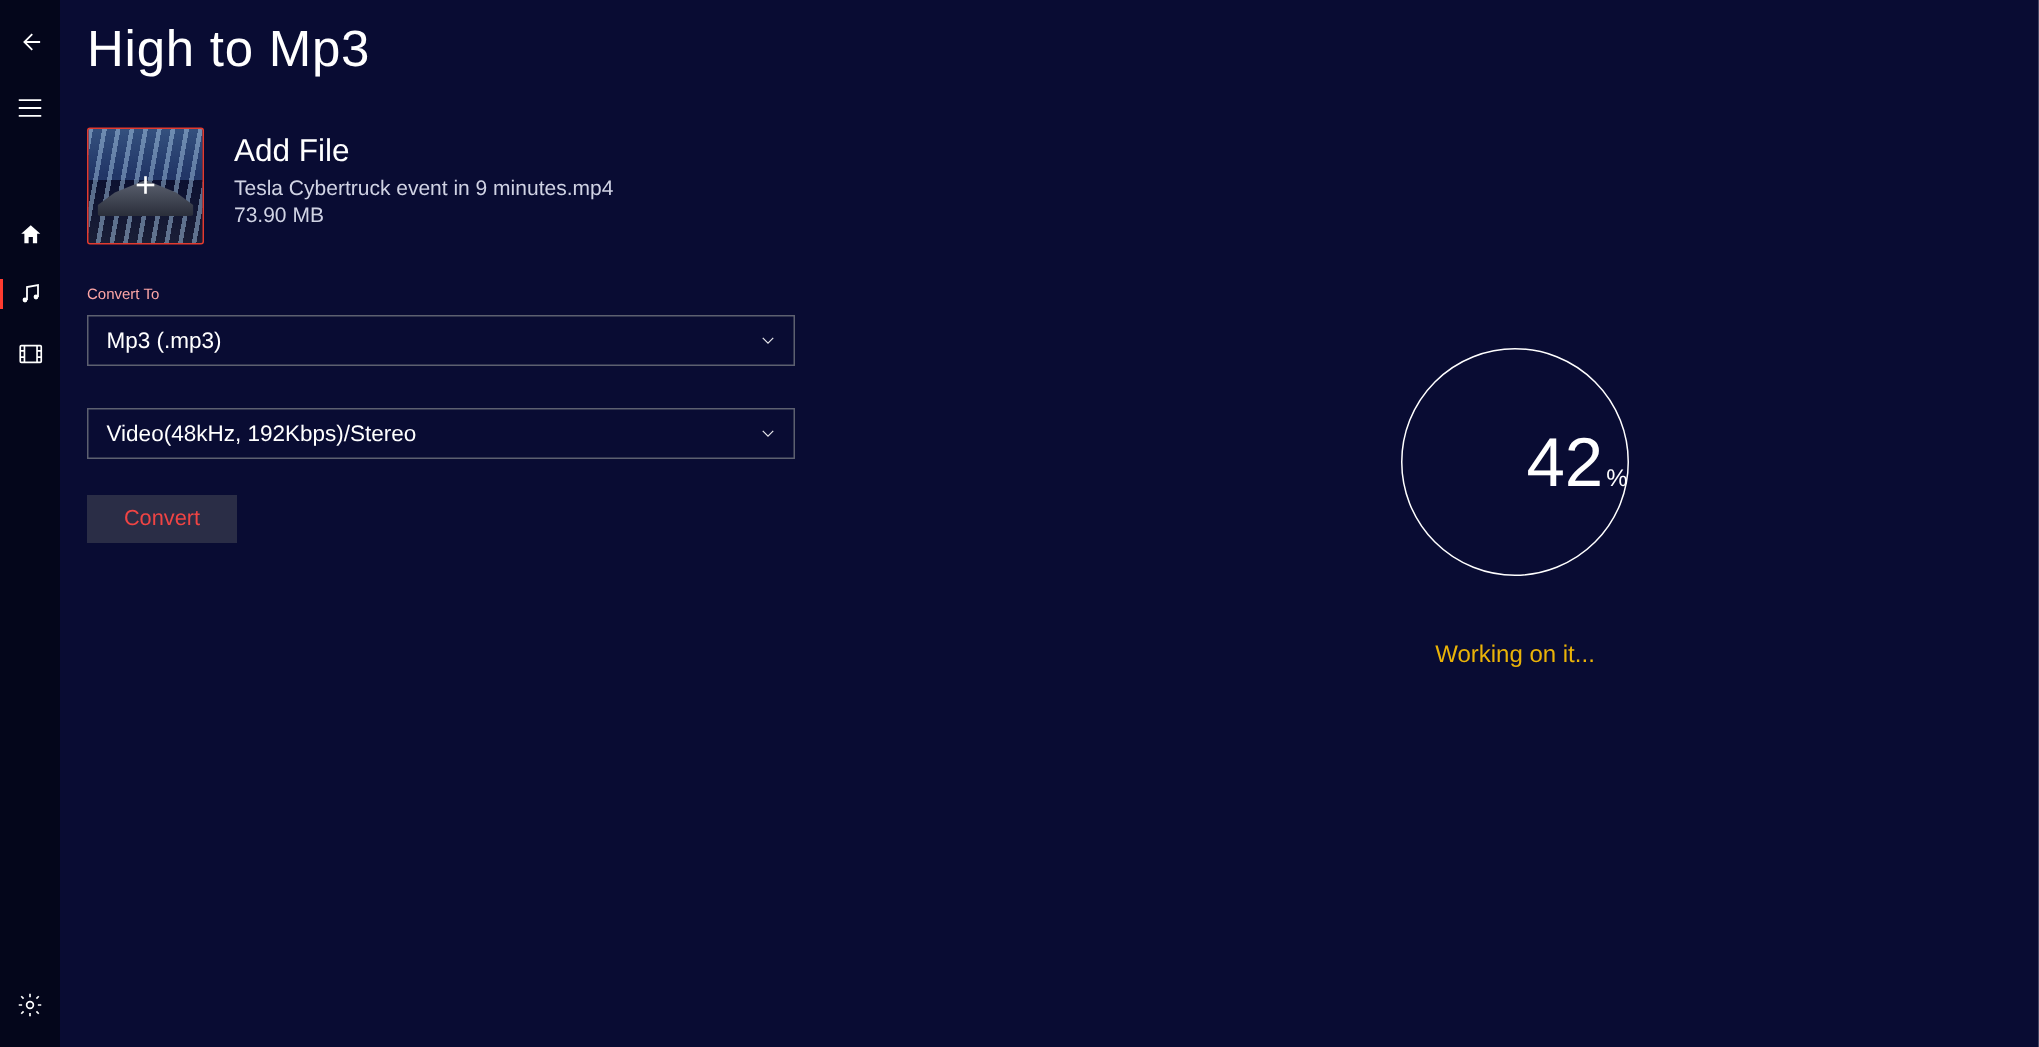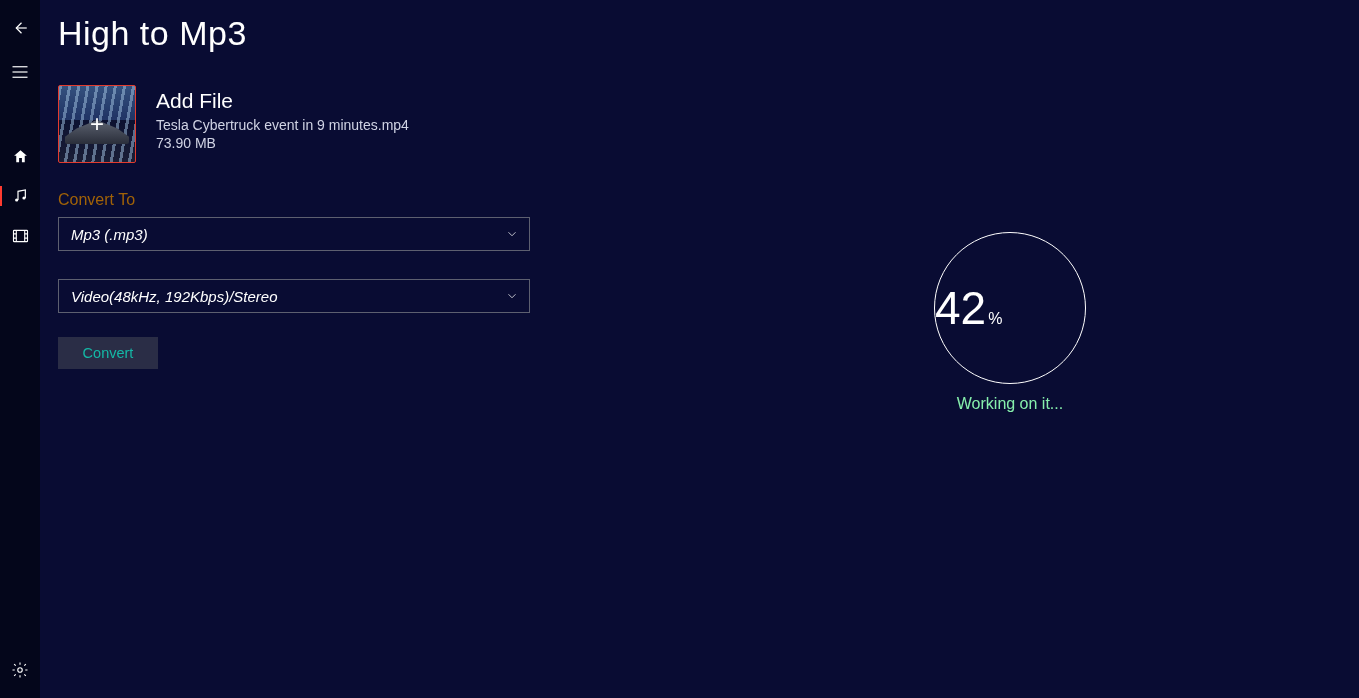--- a/index.html
+++ b/index.html
@@ -100,68 +100,67 @@
   .thumb .plus {
     position: absolute; inset: 0;
     display: flex; align-items: center; justify-content: center;
     color: #fff; font-size: 24px; font-weight: 200;
   }
   .file-meta { padding-top: 4px; }
   .add-file-label { font-size: 21px; font-weight: 400; color:#fff; }
   .file-name { font-size: 14px; color: #d0d3e4; margin-top: 4px; font-weight: 400;}
   .file-size { font-size: 14px; color: #d0d3e4; margin-top: 2px; font-weight: 400;}
   .field-group { margin-top: 28px; }
-  .field-label { font-size: 16px; color: #a16207; font-weight: 400;}
+  .field-label { font-size: 10px; color: #fca5a5; font-weight: 400;}
   .select {
     margin-top: 8px;
     width: 472px; height: 34px;
     border: 1px solid #5d6070;
     background: transparent;
     display: flex; align-items: center; justify-content: space-between;
     padding: 0 10px 0 12px;
     cursor: pointer;
     font-size: 15px;
     color: #ffffff;
-    font-style: italic;
   }
   .select .chev { opacity: .9; }
   .convert-btn {
     margin-top: 24px;
     width: 100px; height: 32px;
     background: #2a2d46;
     border: none;
-    color: #14b8a6;
+    color: #ef4444;
     font-size: 14.5px;
     font-weight: 400;
     cursor: pointer;
     display:flex; align-items:center; justify-content:center;
   }
   .progress-area {
     position: absolute;
     left: 830px;
     top: 232px;
     width: 280px;
     display: flex; flex-direction: column; align-items: center;
   }
   .ring {
     width: 152px; height: 152px;
     border: 1px solid #ffffff;
     border-radius: 50%;
-    display: flex; align-items: center; justify-content: flex-start;
+    display: flex; align-items: center; justify-content: flex-end;
   }
   .ring .pct {
     display: flex; align-items: baseline;
     color: #fff;
   }
   .ring .pct .num { font-size: 46px; font-weight: 300; }
   .ring .pct .sym { font-size: 16px; margin-left: 2px; font-weight: 400;}
   .status-text {
-    margin-top: 11px;
+    margin-top: 44px;
     font-size: 16px;
-    color: #86efac;
+    color: #eab308;
     font-weight: 400;
   }
   svg { display: block; }
 </style>
 </head>
 <body>
 
 <div class="sidebar">
   <div class="back-btn">
     <span>

